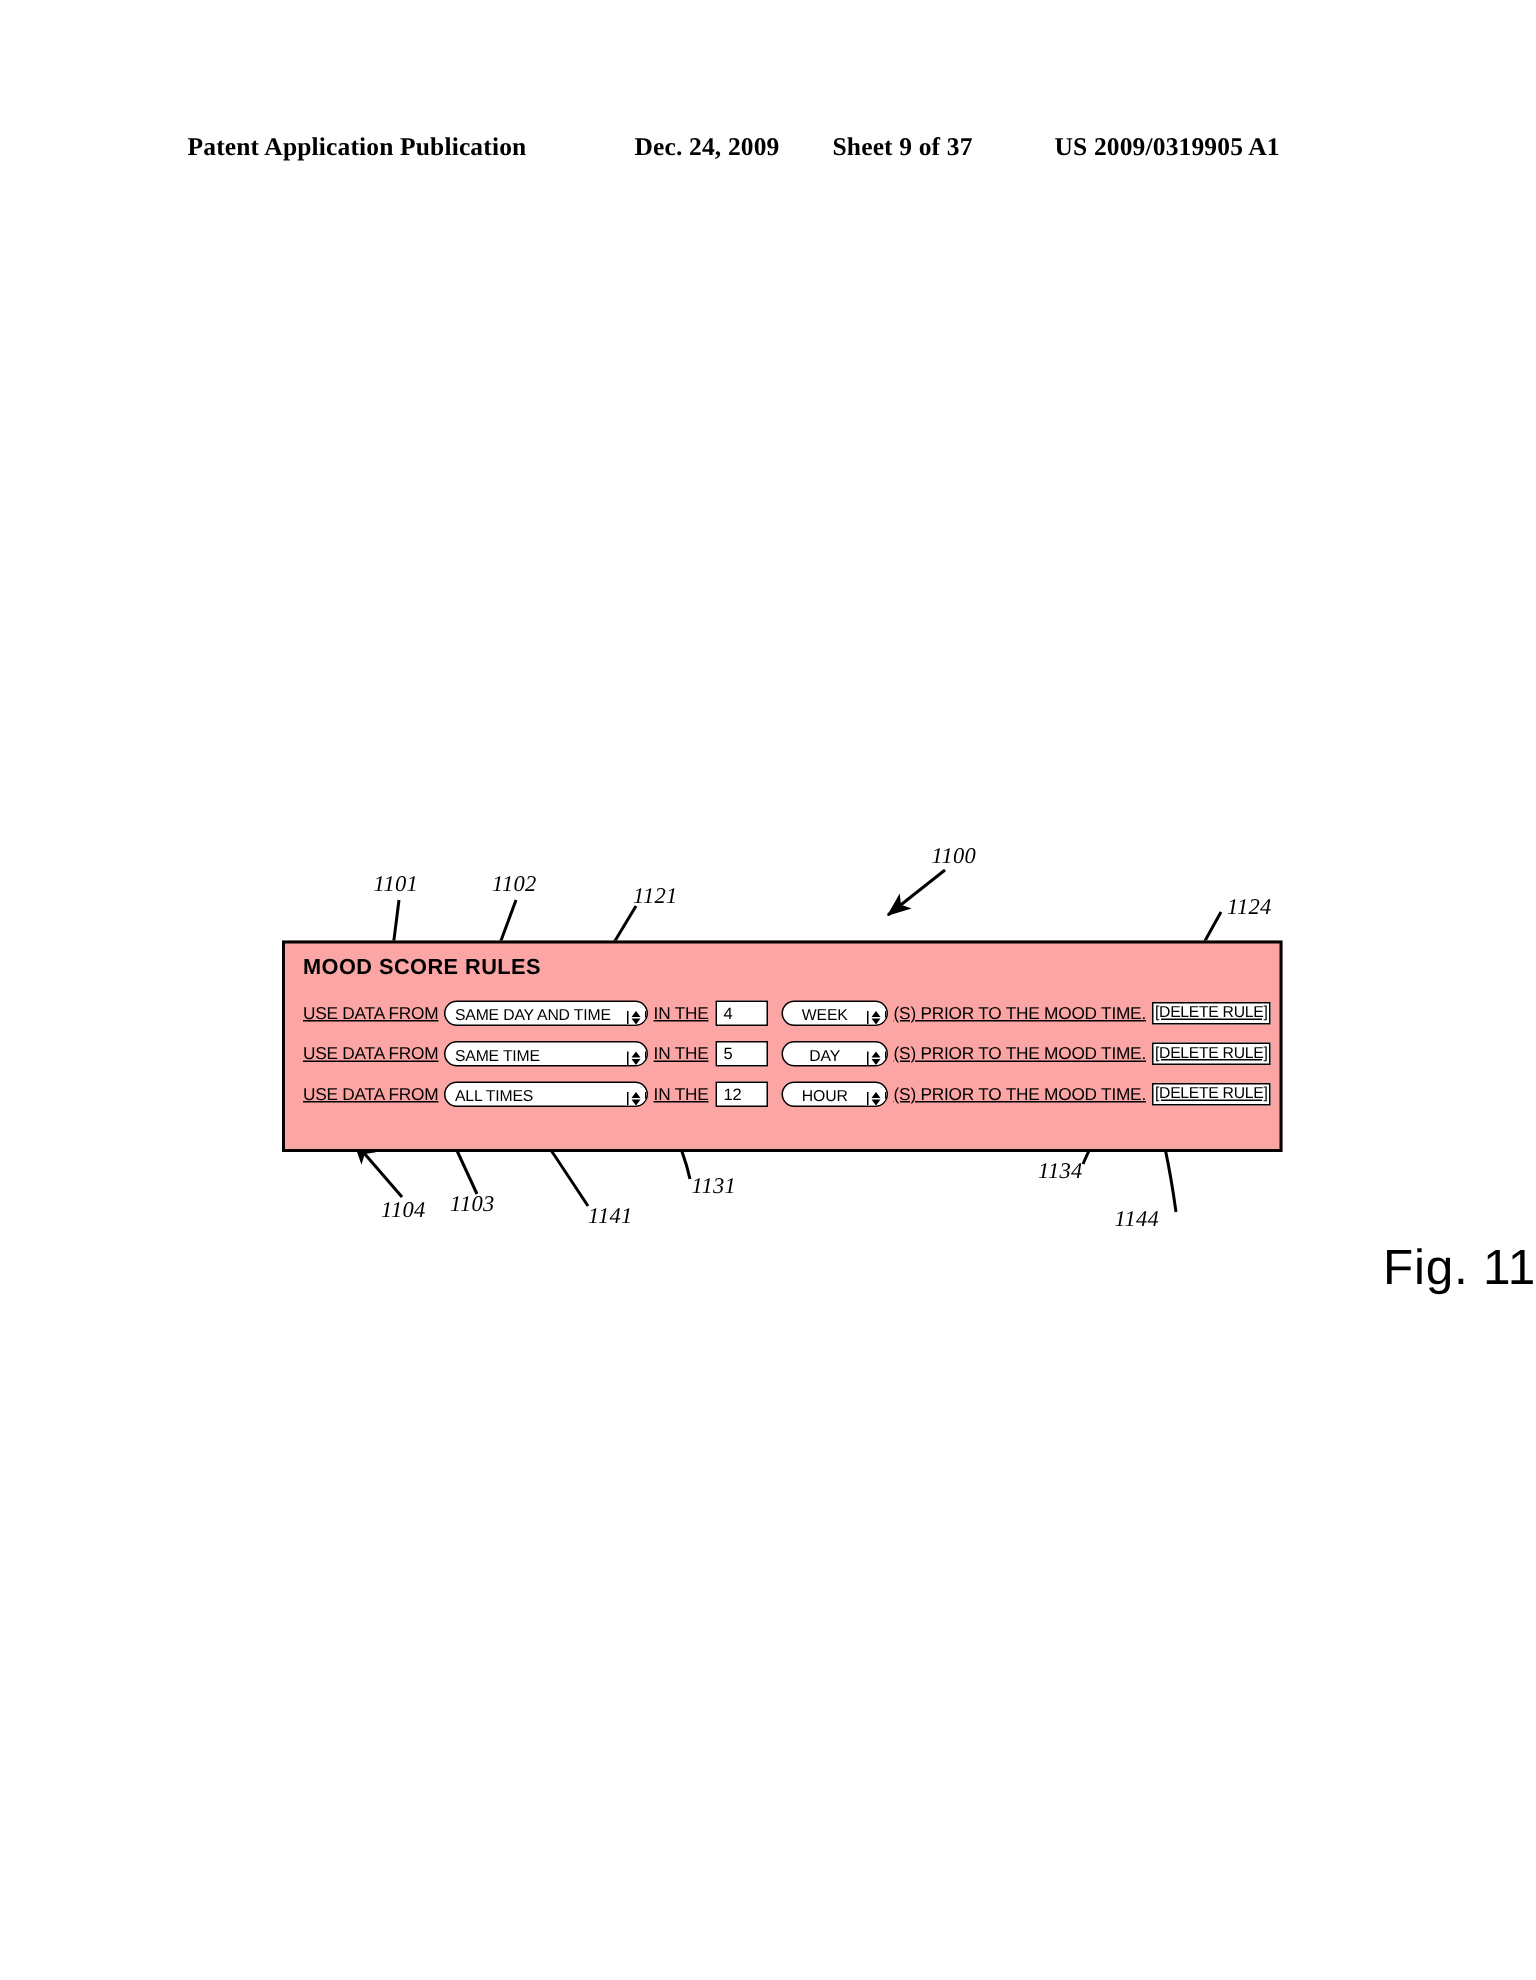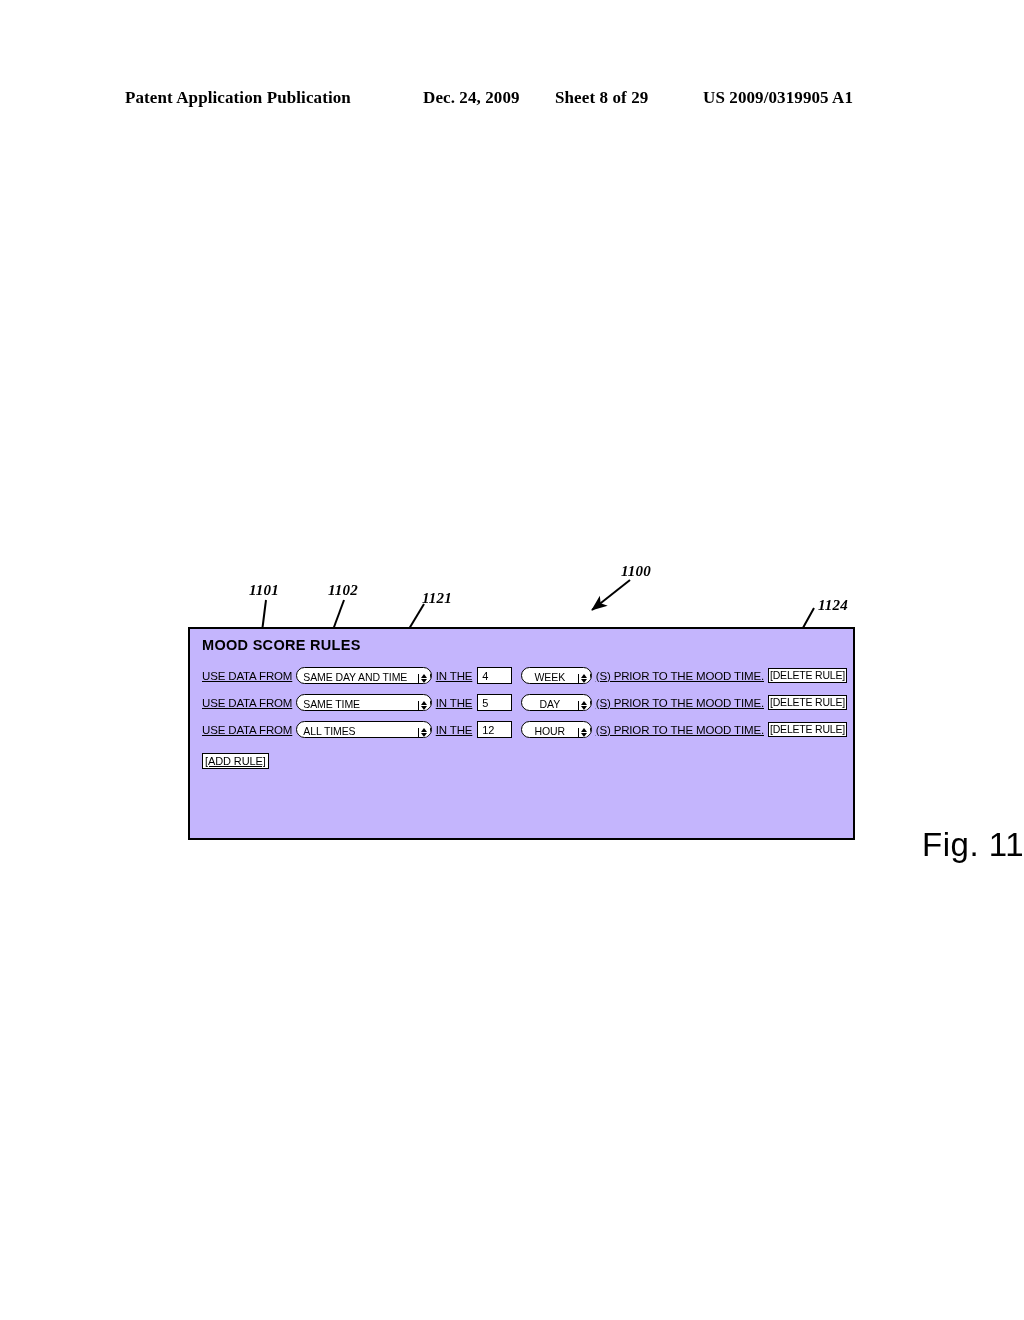--- a/index.html
+++ b/index.html
@@ -48,23 +48,23 @@
     left: 0;
     top: 0;
   }
 
   
   .ui-panel {
     position: absolute;
     left: 188px;
     top: 627px;
     width: 667px;
-    height: 213px;
+    height: 141px;
     border: 2.2px solid #000;
-    background: #c4b5fd;
+    background: #fca5a5;
     box-sizing: border-box;
   }
 
   .panel-title {
     position: absolute;
     left: 12px;
     top: 8px;
     font-size: 14.5px;
     font-weight: bold;
     letter-spacing: 0.3px;
@@ -151,20 +151,21 @@
     box-sizing: border-box;
   }
 
   
   .link-btn {
     display: inline-block;
     border: 1.3px solid #000;
     padding: 0px 1px 0px 1px;
     font-size: 10.5px;
     letter-spacing: -0.2px;
+    text-decoration: underline;
     text-underline-offset: 1px;
     line-height: 13px;
     background: #fff;
     box-sizing: border-box;
   }
   .delete-cell { margin-left: 4px; }
 
   .add-rule-row {
     height: 28px;
     display: flex;
@@ -182,21 +183,21 @@
     line-height: 14px;
     background: #fff;
   }
 
   
   .ref {
     position: absolute;
     font-family: "Liberation Serif", serif;
     font-style: italic;
     font-size: 15px;
-    font-weight: bold;
+    font-weight: normal;
     white-space: nowrap;
     letter-spacing: 0.2px;
   }
 
   
   .fig-caption {
     position: absolute;
     left: 0;
     top: 826px;
     width: 1024px;
@@ -205,21 +206,21 @@
     font-family: "Liberation Sans", sans-serif;
     letter-spacing: 0.5px;
   }
 </style>
 </head>
 <body>
 
 <div class="pub-header">
   <span class="hdr-pub">Patent Application Publication</span>
   <span class="hdr-date">Dec. 24, 2009</span>
-  <span class="hdr-sheet">Sheet 8 of 29</span>
+  <span class="hdr-sheet">Sheet 9 of 37</span>
   <span class="hdr-num">US 2009/0319905 A1</span>
 </div>
 
 <div id="figure-area">
   <svg id="leaders" width="1024" height="1320">
     <defs>
       <marker id="ah" markerWidth="9" markerHeight="9" refX="7.5" refY="3.2" orient="auto">
         <path d="M0,0 L8,3.2 L0,6.4 L2,3.2 z" fill="#000"></path>
       </marker>
     </defs>
@@ -331,20 +332,17 @@
           <span class="tri-up"></span>
             <span class="tri-dn"></span>
         </span>
       </span>
       <span class="lbl">(S) PRIOR TO THE MOOD TIME.</span>
       <span class="delete-cell">
         <span class="link-btn">[DELETE RULE]</span>
       </span>
     </div>
 
-    <div class="add-rule-row">
-      <span class="add-rule-link">[ADD RULE]</span>
-    </div>
 
   </div>
 </div>
 
 <div class="fig-caption">Fig. 11</div>
 
 </body></html>

